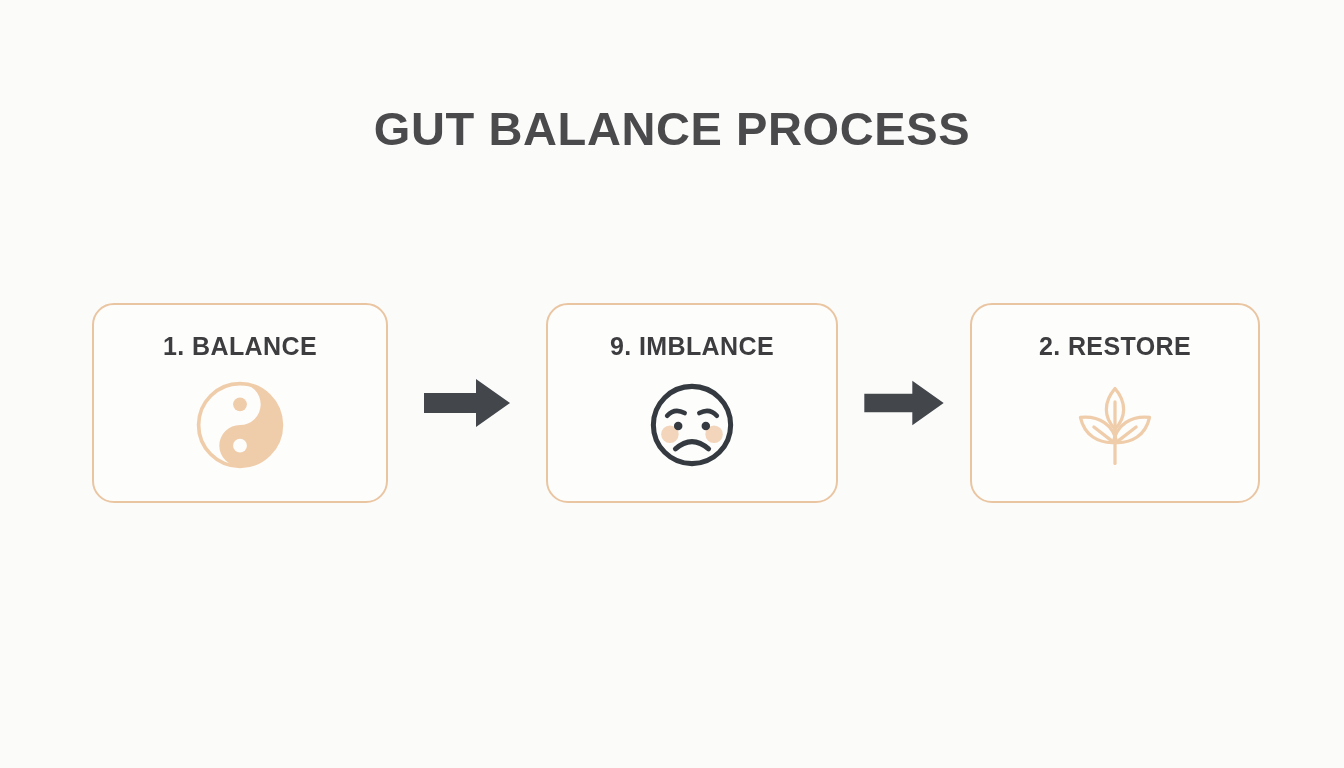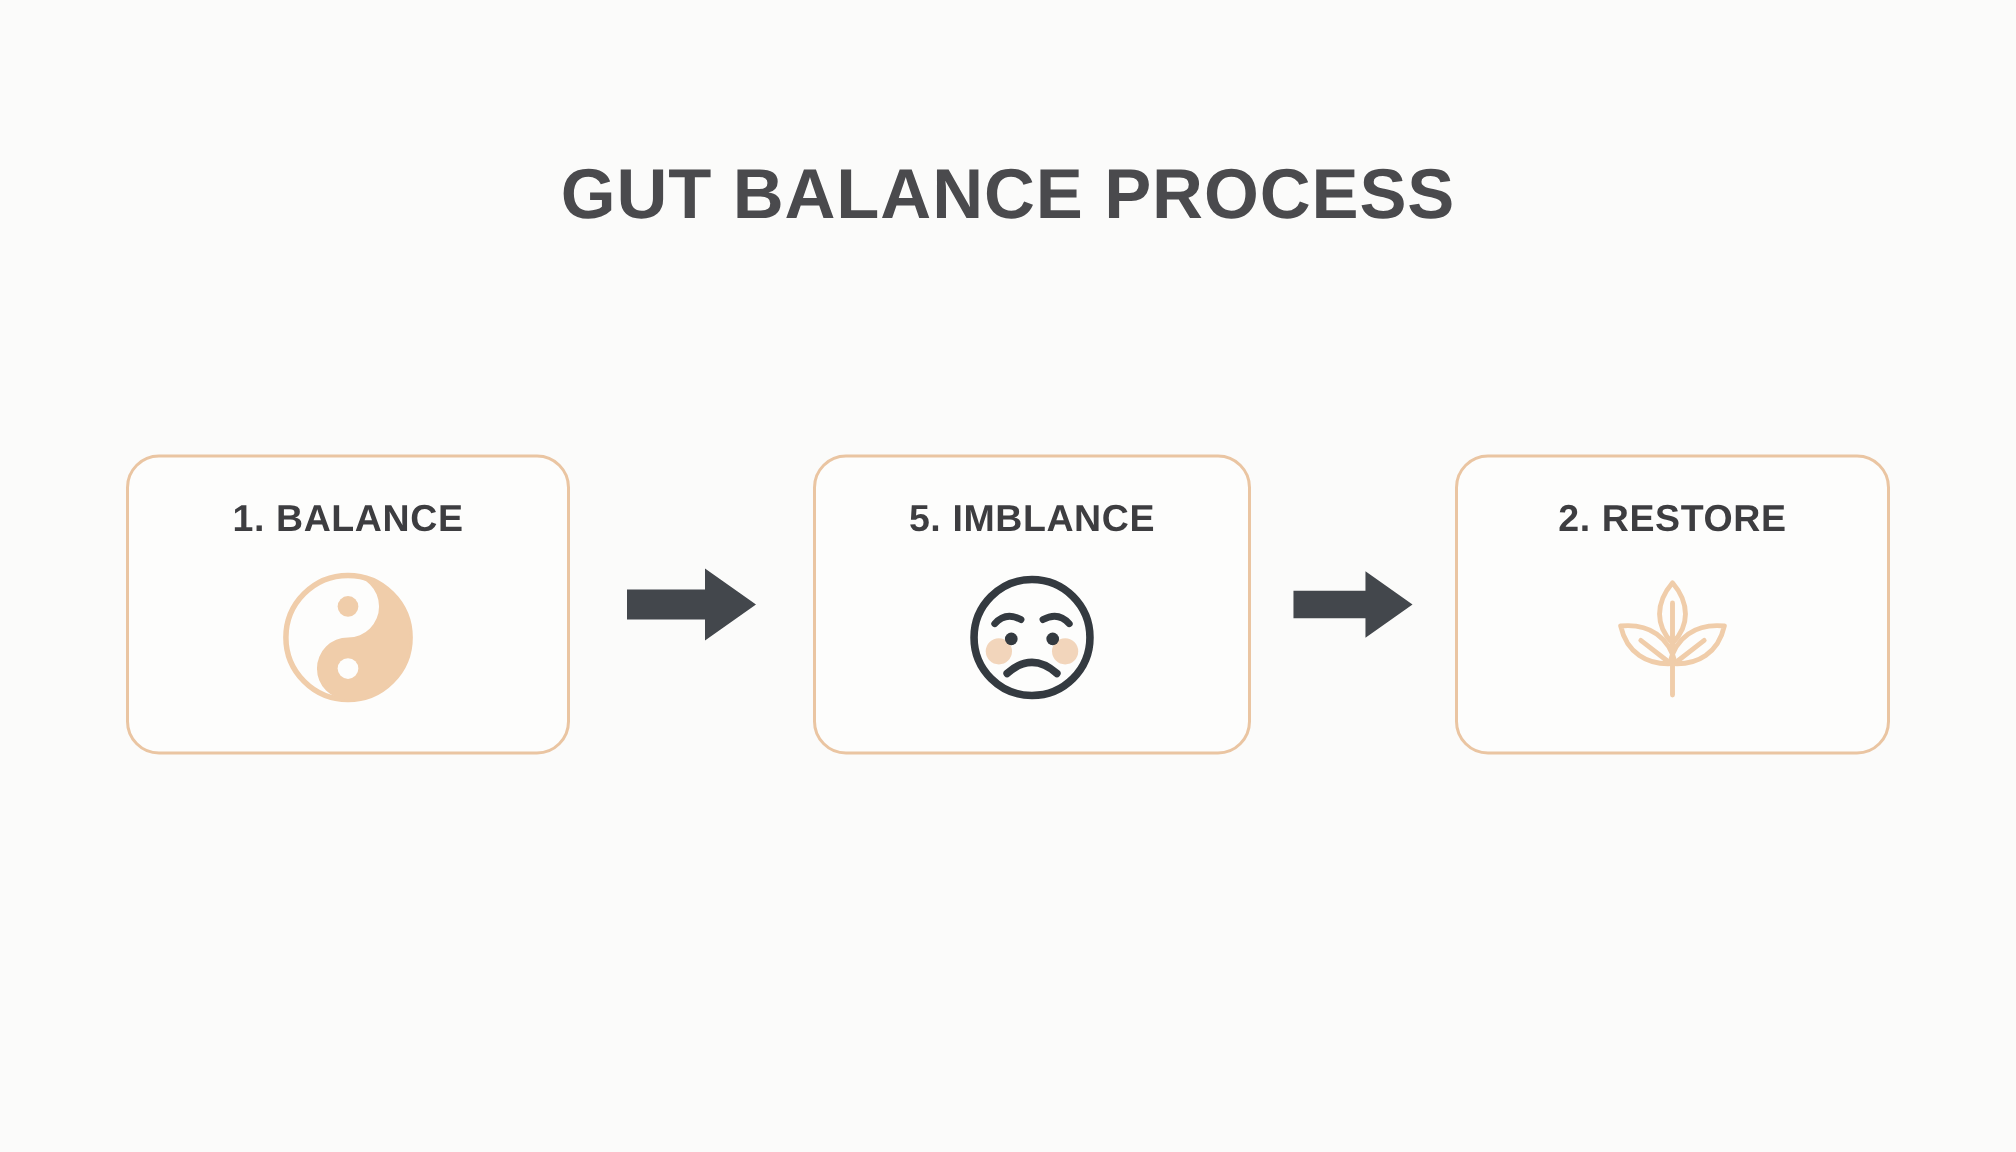--- a/index.html
+++ b/index.html
@@ -41,21 +41,21 @@
   
   .flow {
     position: absolute;
     top: 303px;
     left: 84px;
     width: 1176px;
     height: 200px;
     display: flex;
     flex-direction: row;
     align-items: center;
-    justify-content: space-between;
+    justify-content: flex-end;
   }
 
   .card {
     box-sizing: border-box;
     width: 296px;
     height: 200px;
     border: 2.4px solid #eac5a2;
     border-radius: 22px;
     background: #fdfdfc;
     display: flex;
@@ -122,21 +122,21 @@
       </div>
     </div>
 
     <div class="arrow arrow-1">
       <svg width="86" height="52" viewBox="0 0 86 52" aria-hidden="true">
         <path d="M0 16 L52 16 L52 2 L86 26 L52 50 L52 36 L0 36 Z" fill="#43474c"></path>
       </svg>
     </div>
 
     <div class="card step2">
-      <div class="card-label">5. IMBLANCE</div>
+      <div class="card-label">9. IMBLANCE</div>
       <div class="card-icon">
         <svg width="92" height="92" viewBox="0 0 100 100" aria-hidden="true">
 
           <circle cx="50" cy="50" r="42" fill="none" stroke="#343a40" stroke-width="5.5"></circle>
 
           <circle cx="26" cy="60" r="9.5" fill="#f2d5bb"></circle>
           <circle cx="74" cy="60" r="9.5" fill="#f2d5bb"></circle>
 
           <path d="M23 40 Q31 31 42 37" fill="none" stroke="#343a40" stroke-width="5" stroke-linecap="round"></path>
           <path d="M77 40 Q69 31 58 37" fill="none" stroke="#343a40" stroke-width="5" stroke-linecap="round"></path>

